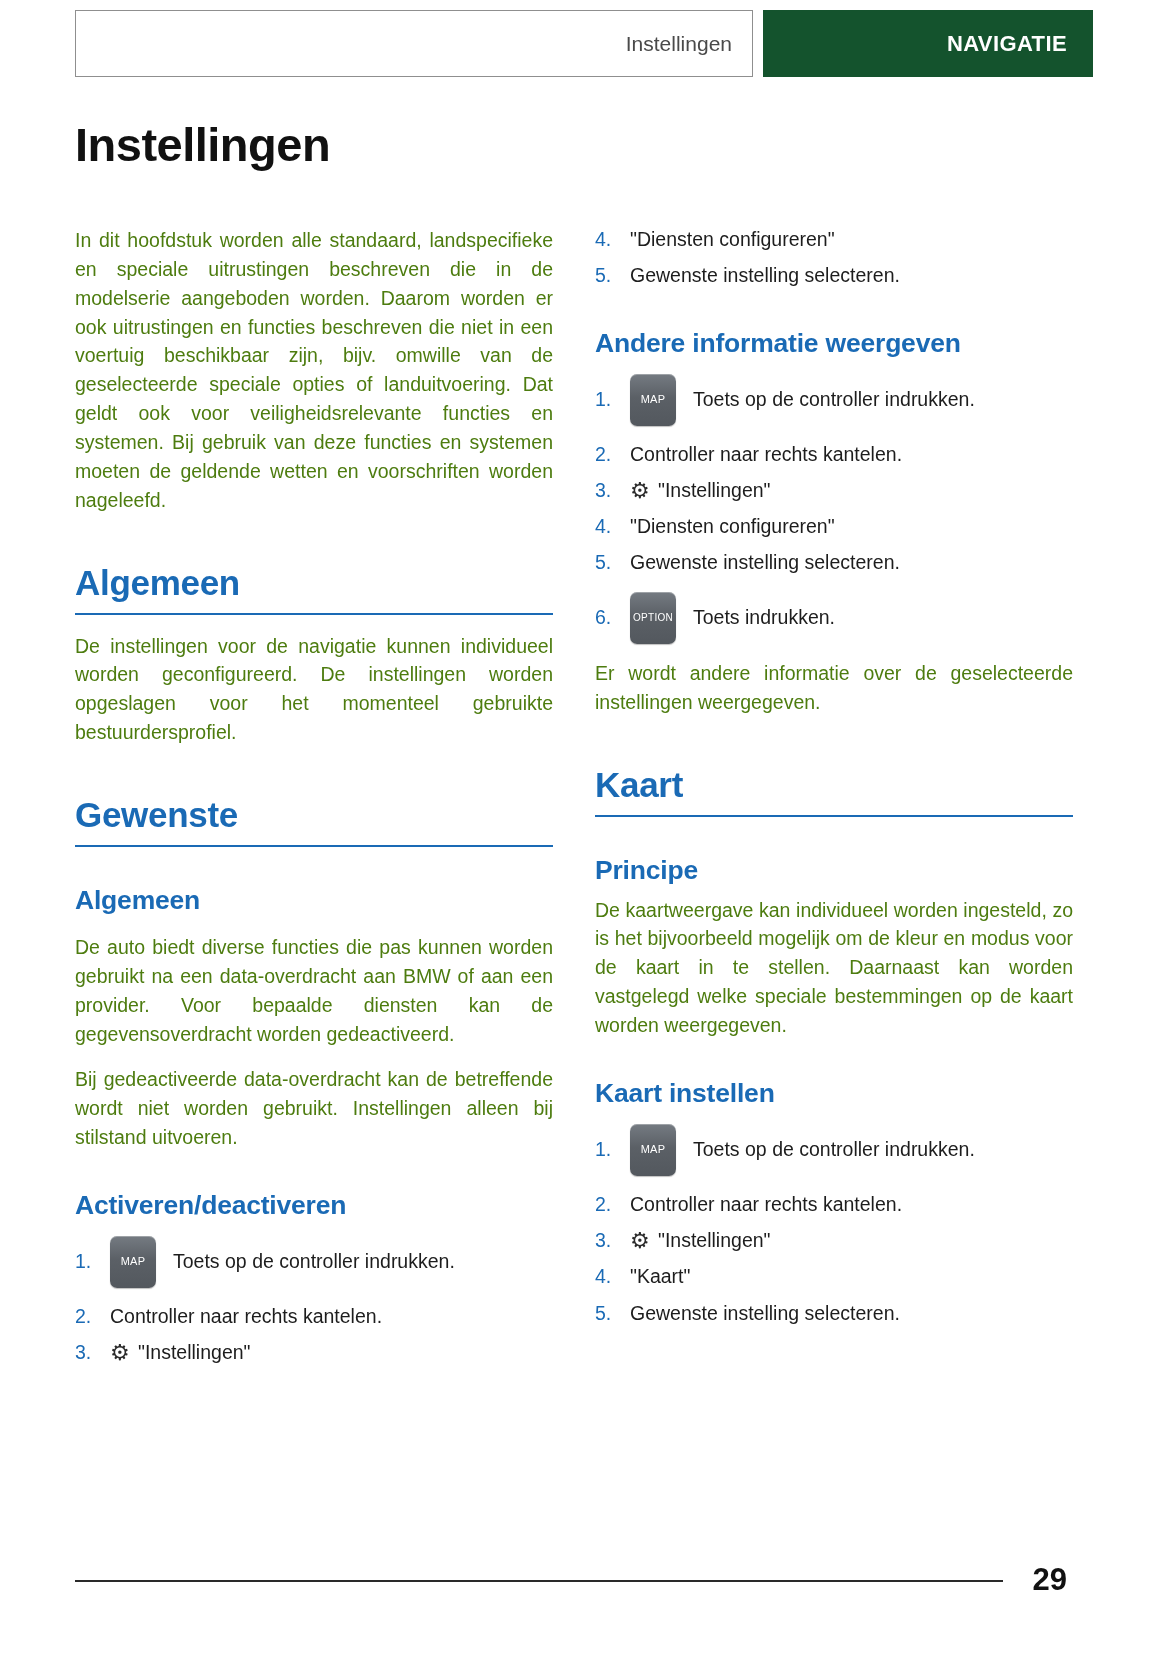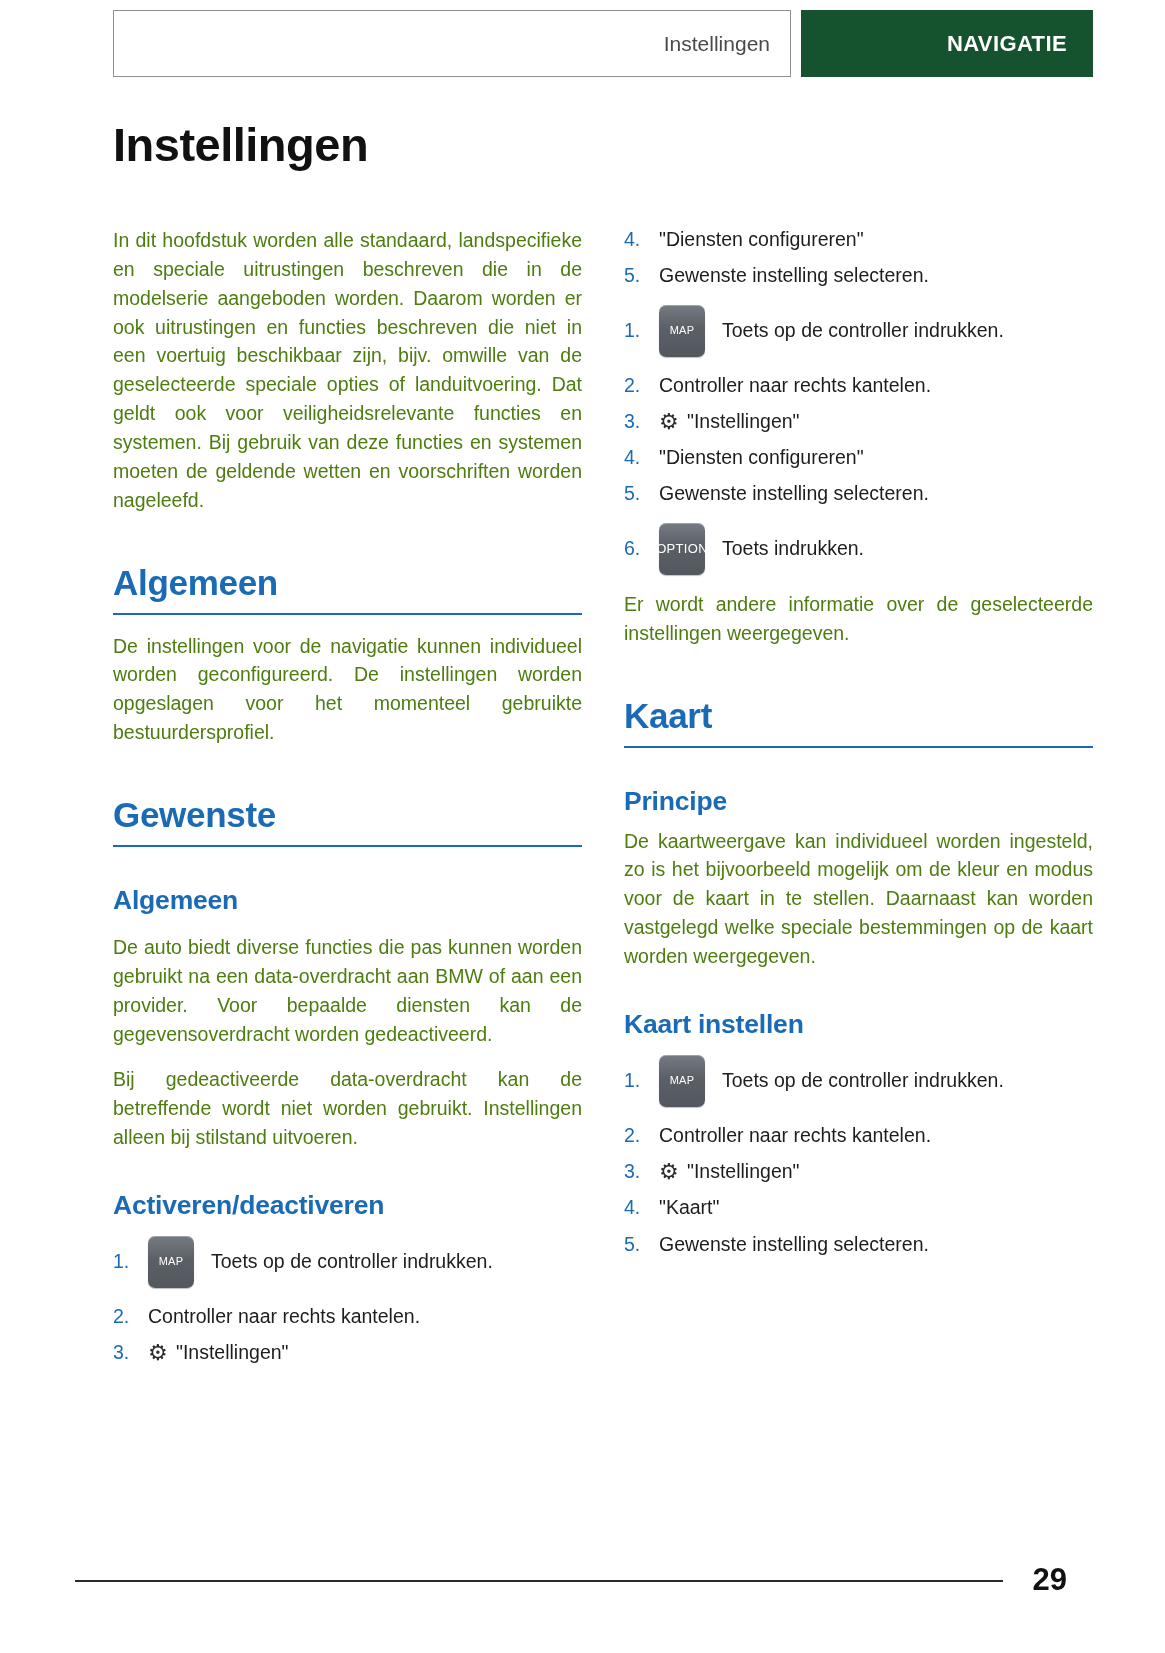--- a/index.html
+++ b/index.html
@@ -4,21 +4,21 @@
 <style>
   * { margin: 0; padding: 0; box-sizing: border-box; }
   html, body { background: #ffffff; }
   body {
     width: 1165px; height: 1653px;
     font-family: "Liberation Sans", "DejaVu Sans", sans-serif;
     color: #1d1d1d;
     position: relative;
     overflow: hidden;
   }
-  .page { padding: 10px 72px 0 75px; margin-left: 38px; }
+  .page { padding: 10px 72px 0 75px; }
 
   
   .header { display: flex; height: 67px; }
   .breadcrumb-box {
     flex: none; width: 678px;
     border: 1px solid #8f8f8f;
     display: flex; align-items: center; justify-content: flex-end;
     padding-right: 20px;
     font-size: 21px; color: #4a4a4a;
   }
@@ -73,21 +73,21 @@
     flex: none;
     width: 46px; height: 52px;
     border-radius: 7px;
     background: linear-gradient(180deg, #757b82 0%, #5b6066 45%, #53585e 100%);
     box-shadow: inset 0 1px 0 rgba(255,255,255,0.3), 0 1px 1px rgba(0,0,0,0.25);
     color: #ffffff;
     display: inline-flex; align-items: center; justify-content: center;
     font-size: 11px; letter-spacing: 0.3px;
     margin-right: 17px;
   }
-  .keycap.option { font-size: 13px; }
+  .keycap.option { font-size: 10px; }
   .gear {
     flex: none; width: 28px;
     font-family: "DejaVu Sans", sans-serif;
     font-size: 22px; line-height: 1; color: #2b2b2b;
   }
 
   
   .footer-rule {
     position: absolute;
     left: 75px; width: 928px; top: 1580px;
@@ -153,20 +153,21 @@
 
       <div class="step" style="margin-top:0">
         <span class="num">4.</span>
         <span class="step-text">"Diensten configureren"</span>
       </div>
       <div class="step">
         <span class="num">5.</span>
         <span class="step-text">Gewenste instelling selecteren.</span>
       </div>
 
+      <h3>Andere informatie weergeven</h3>
 
       <div class="step has-key">
         <span class="num">1.</span>
         <span class="keycap">MAP</span>
         <span class="step-text">Toets op de controller indrukken.</span>
       </div>
       <div class="step">
         <span class="num">2.</span>
         <span class="step-text">Controller naar rechts kantelen.</span>
       </div>

